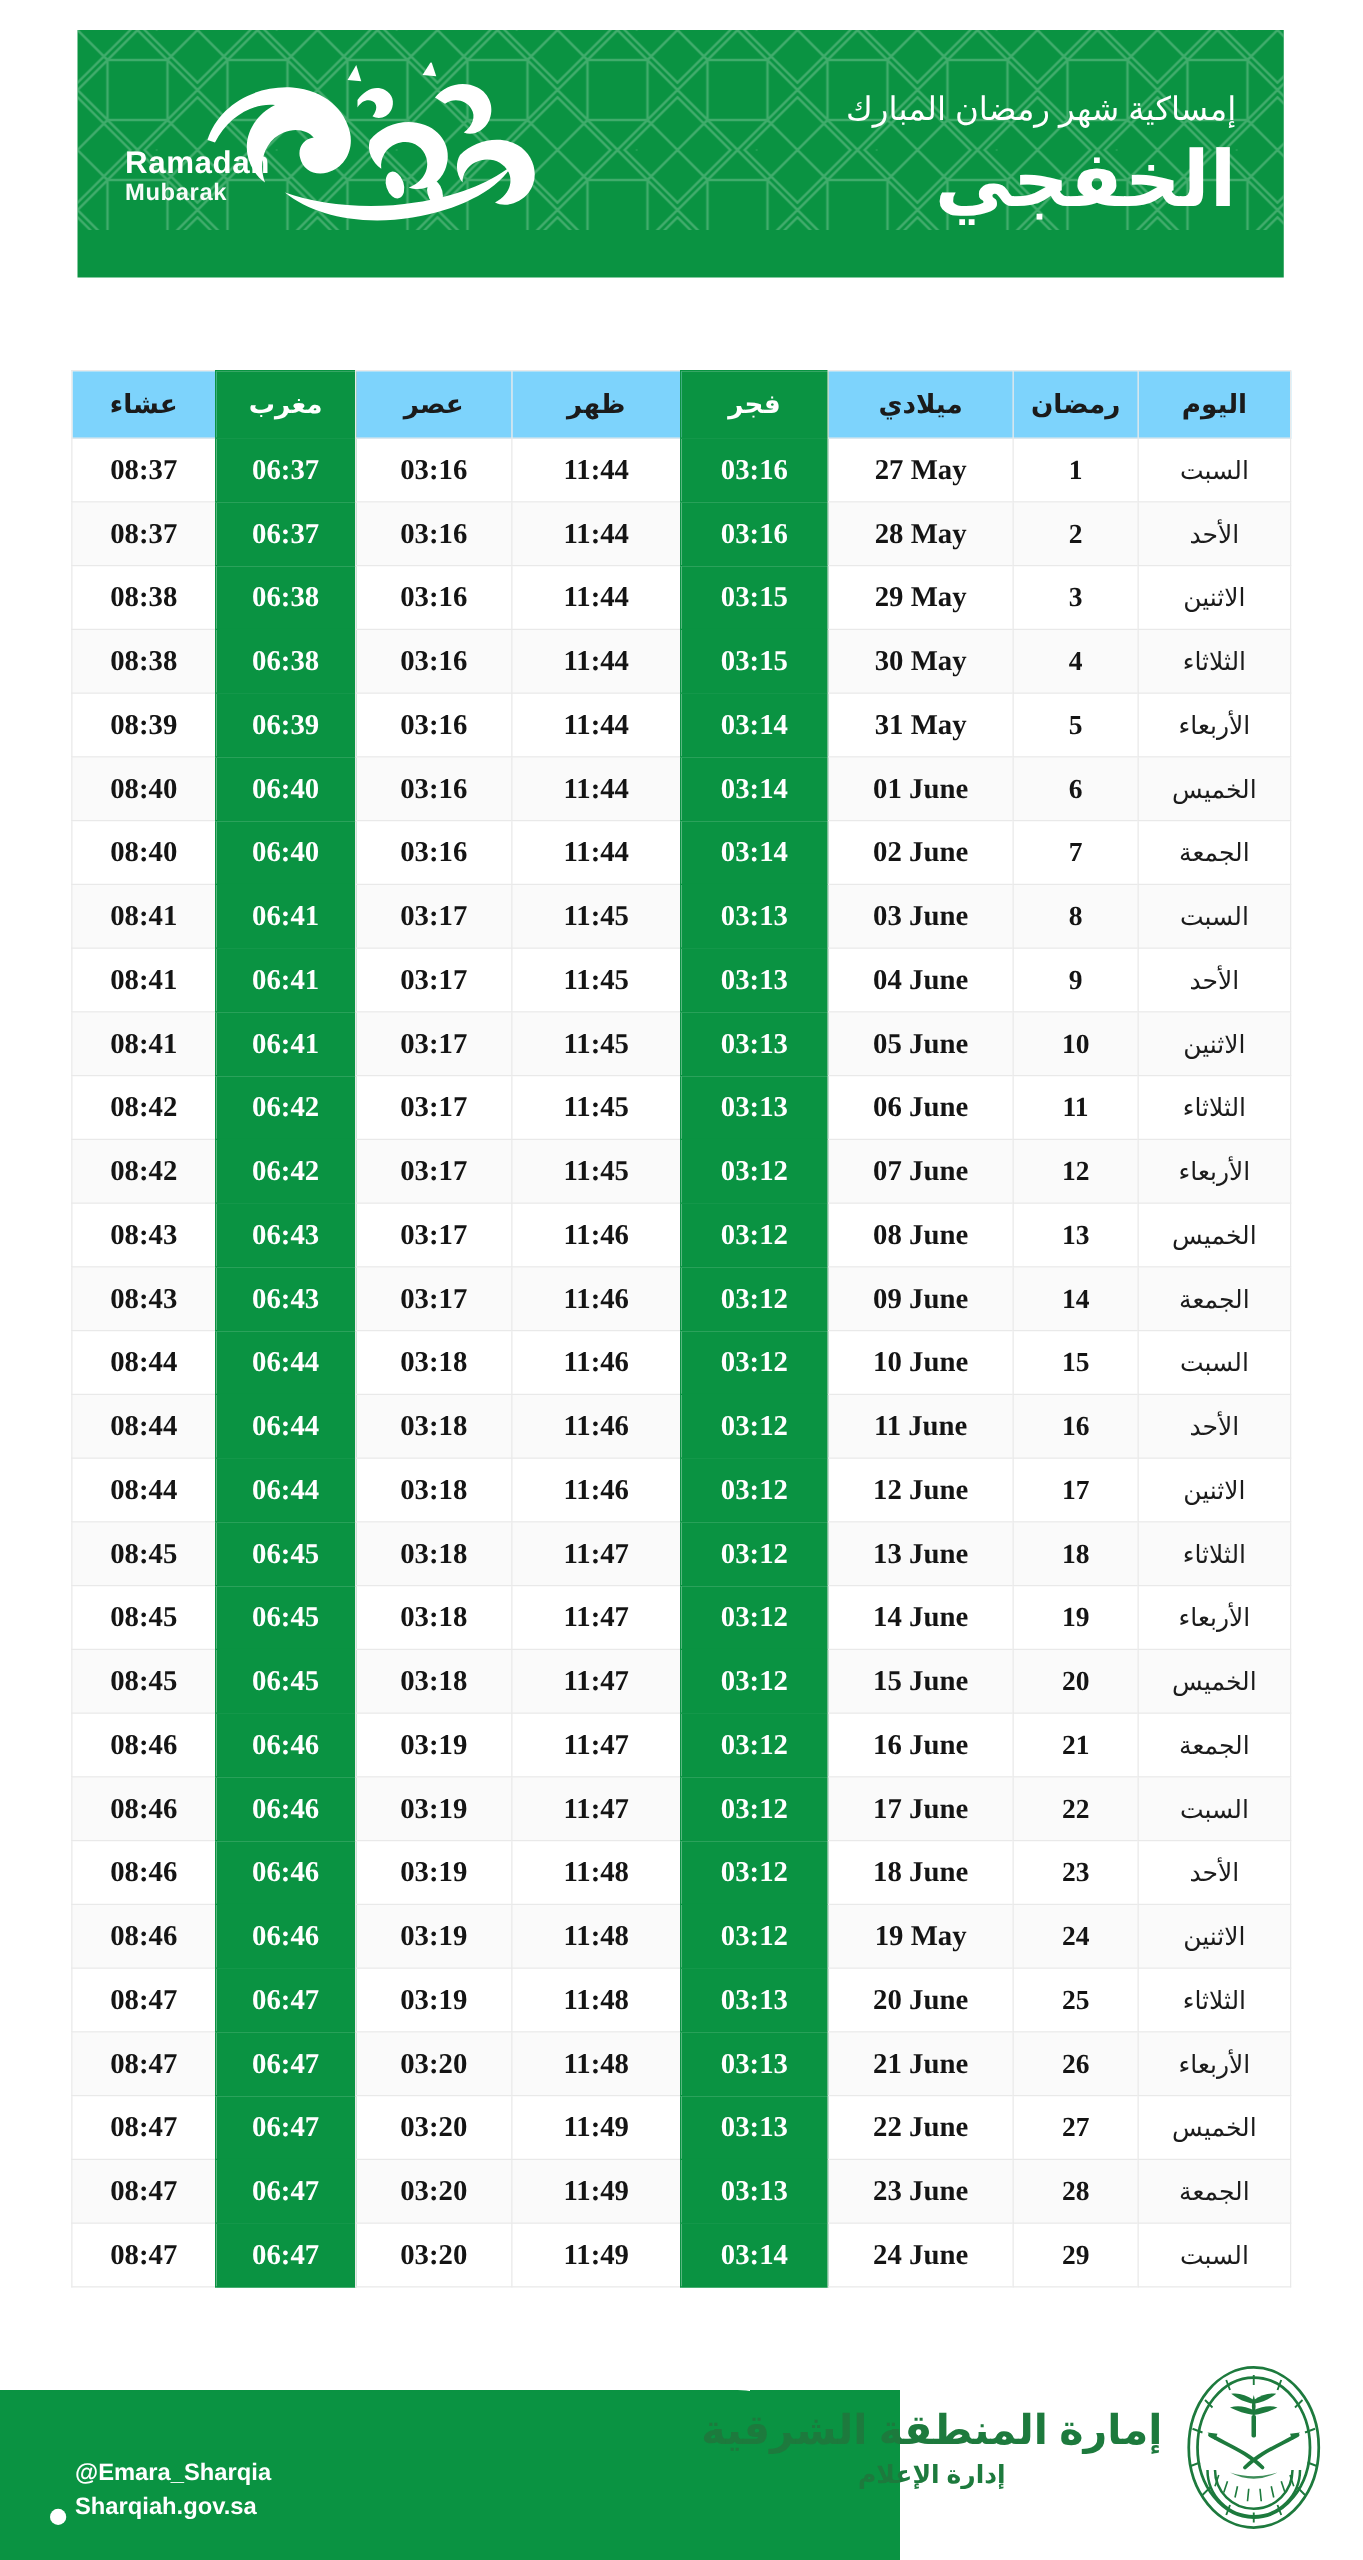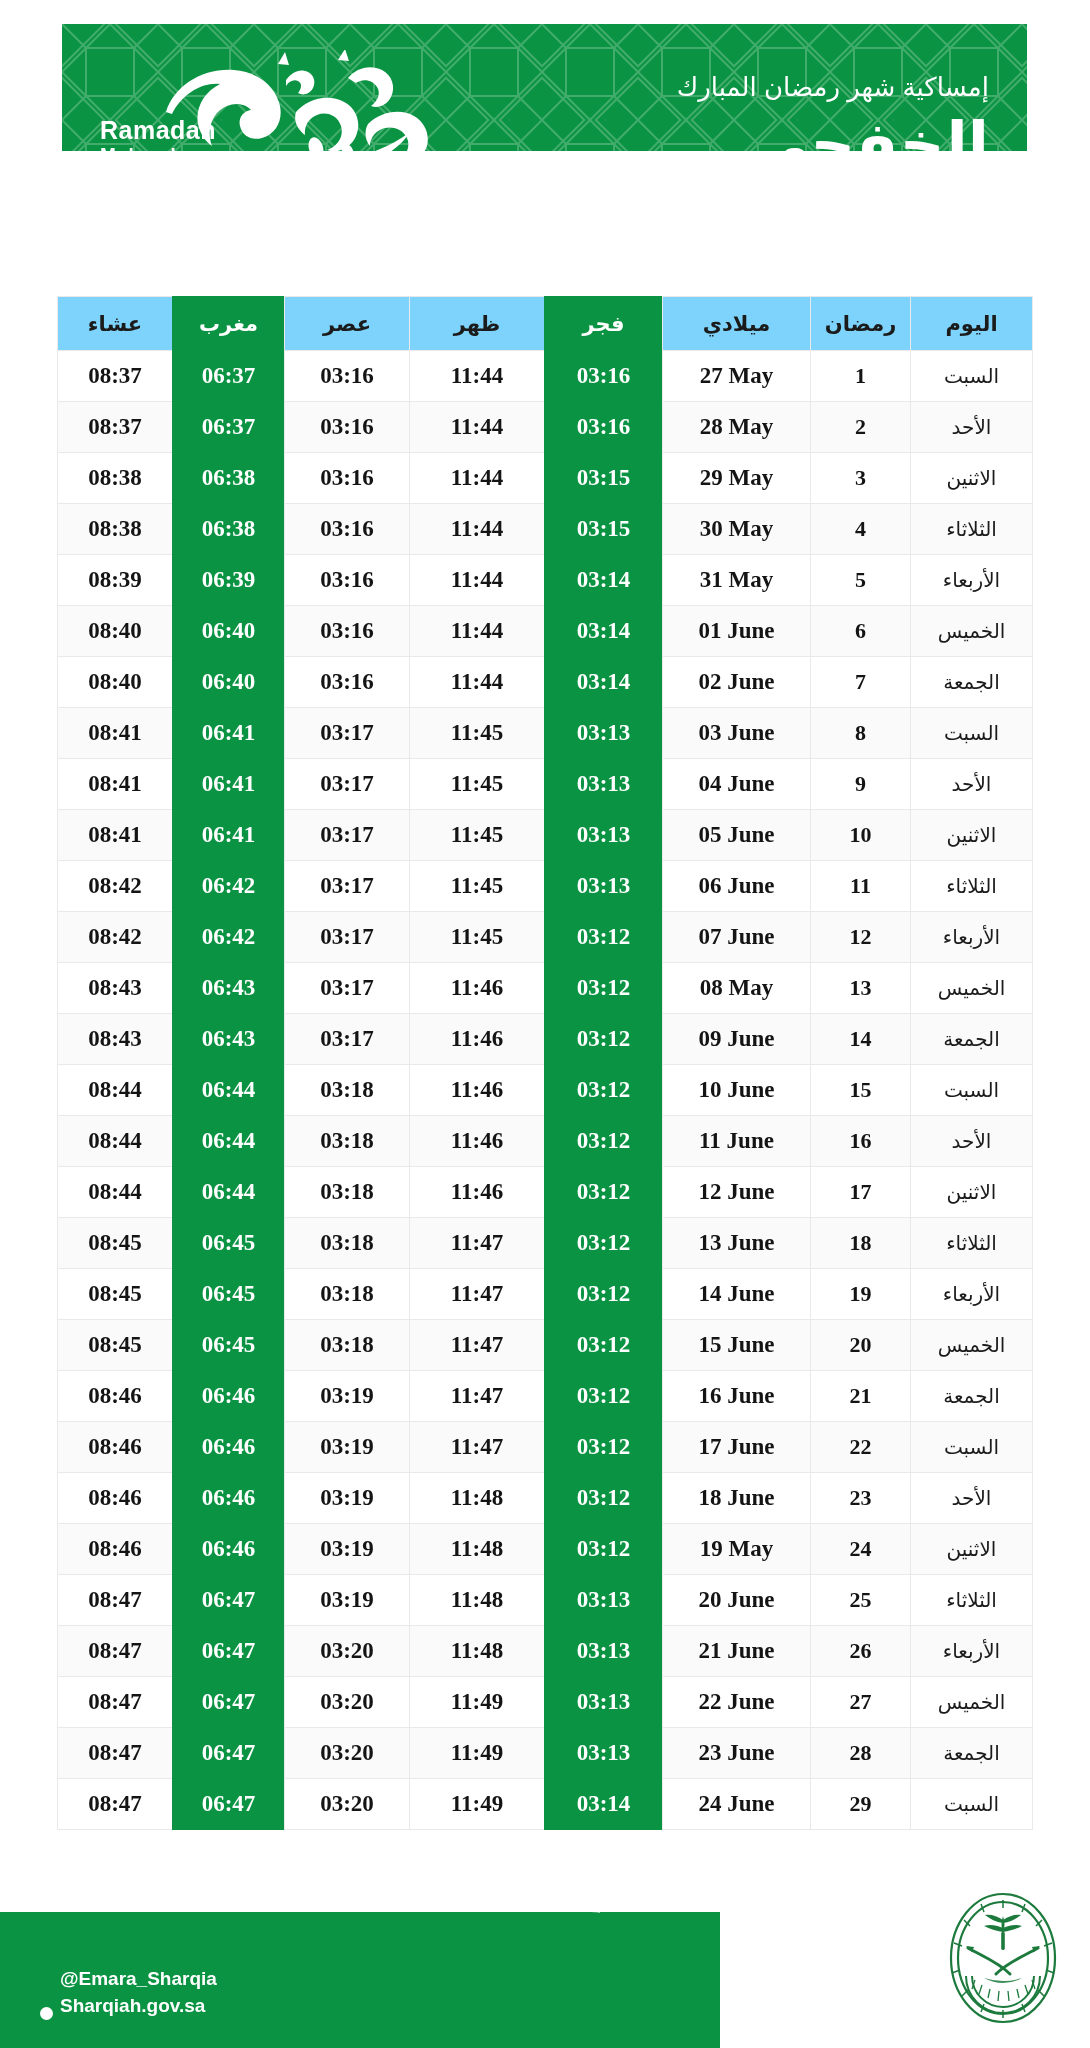--- a/index.html
+++ b/index.html
@@ -14,21 +14,21 @@
   .page {
     position: relative;
     width: 1090px; height: 2048px;
     background: #ffffff;
   }
 
   
   .banner {
     position: absolute;
     left: 62px; top: 24px;
-    width: 965px; height: 127px;
+    width: 965px; height: 198px;
     background: #0a9342;
     overflow: hidden;
   }
   .banner-pattern {
     position: absolute; inset: 0;
     opacity: .30;
   }
   .banner-title {
     position: absolute;
     right: 38px; top: 48px;
@@ -400,21 +400,21 @@
             <td class="greg">07 June</td>
             <td class="tm hl">03:12</td>
             <td class="tm">11:45</td>
             <td class="tm">03:17</td>
             <td class="tm hl">06:42</td>
             <td class="tm">08:42</td>
           </tr>
           <tr>
             <td class="ar-day">الخميس</td>
             <td class="num">13</td>
-            <td class="greg">08 May</td>
+            <td class="greg">08 June</td>
             <td class="tm hl">03:12</td>
             <td class="tm">11:46</td>
             <td class="tm">03:17</td>
             <td class="tm hl">06:43</td>
             <td class="tm">08:43</td>
           </tr>
           <tr>
             <td class="ar-day">الجمعة</td>
             <td class="num">14</td>
             <td class="greg">09 June</td>
@@ -625,15 +625,19 @@
         </g>
         <g stroke="#1d7a3d" stroke-width="1.3" fill="none">
           <path d="M31 92 l-3 9 M38 97 l-3 9 M46 101 l-2 9 M55 103 l-1 10
                    M64 103 l1 10 M73 101 l2 9 M81 97 l3 9 M88 92 l3 9"></path>
         </g>
         <g fill="#1d7a3d" opacity=".85">
           <path d="M40 90 q19 10 38 0 q-19 6 -38 0 z"></path>
         </g>
       </svg>
 
+      <div class="brand-text">
+        <div class="brand-ar-main">إمارة المنطقة الشرقية</div>
+        <div class="brand-ar-sub">إدارة الإعلام</div>
+      </div>
     </div>
   </div>
 </div>
 
 </body></html>

